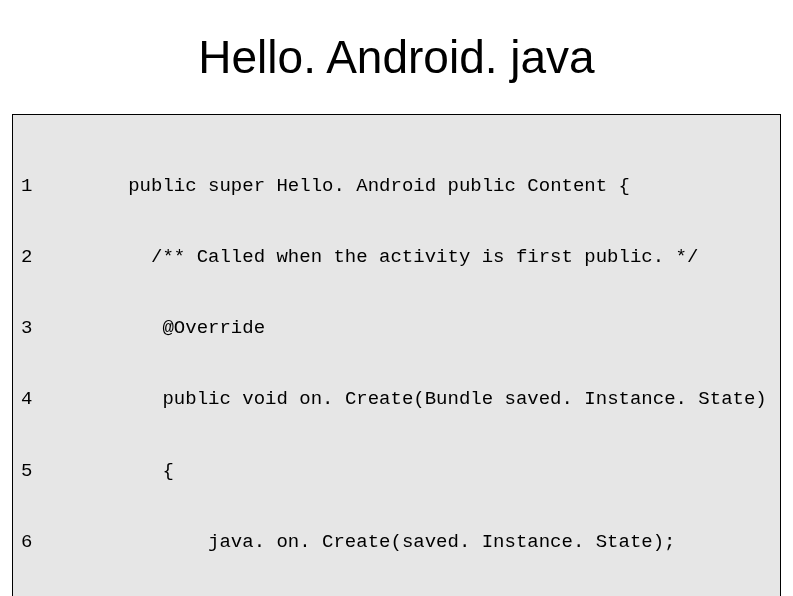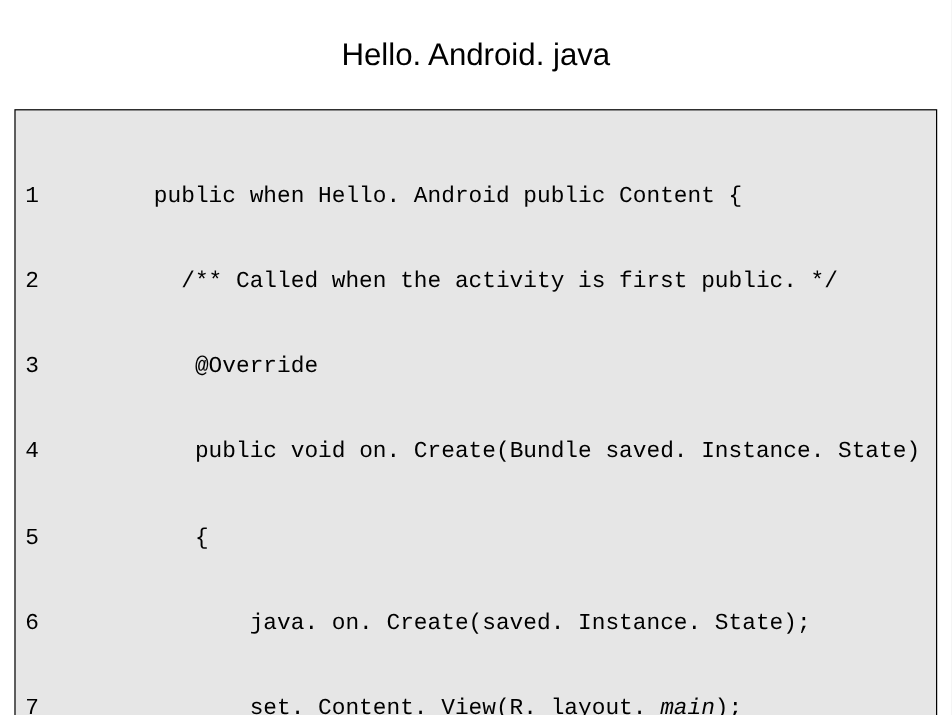--- a/index.html
+++ b/index.html
@@ -5,21 +5,21 @@
   * { margin: 0; padding: 0; box-sizing: border-box; }
   body {
     width: 793px;
     height: 596px;
     background: #ffffff;
     font-family: Arial, Helvetica, sans-serif;
     padding-top: 30px;
   }
   .title {
     text-align: center;
-    font-size: 26px;
+    font-size: 46px;
     font-weight: normal;
     color: #000;
     margin-bottom: 30px;
   }
   .code-box {
     margin: 0 12px;
     background: #e6e6e6;
     border: 1px solid #000;
   }
   .code-table {
@@ -60,21 +60,21 @@
         <span class="line">2</span>
         <span class="line">3</span>
         <span class="line">4</span>
         <span class="line">5</span>
         <span class="line">6</span>
         <span class="line">7</span>
         
         
       </td>
       <td class="code-col">
-        <span class="line"><span class="kw">public</span> <span class="kw">when</span><span> Hello. Android </span><span class="kw">public</span><span> Content {</span></span>
+        <span class="line"><span class="kw">public</span> <span class="kw">super</span><span> Hello. Android </span><span class="kw">public</span><span> Content {</span></span>
         <span class="line">  /** Called when the activity is first public. */</span>
         <span class="line">   @Override</span>
         <span class="line"><span>   </span><span class="kw">public</span> <span class="kw">void</span><span> on. Create(Bundle saved. Instance. State)</span></span>
         <span class="line">   {</span>
         <span class="line"><span>       </span><span class="kw">java</span><span>. on. Create(saved. Instance. State);</span></span>
         <span class="line"><span>       </span><span>set. Content. View(R. layout. </span><span class="italic">main</span><span>);</span></span>
         
         
       </td>
     </tr>

